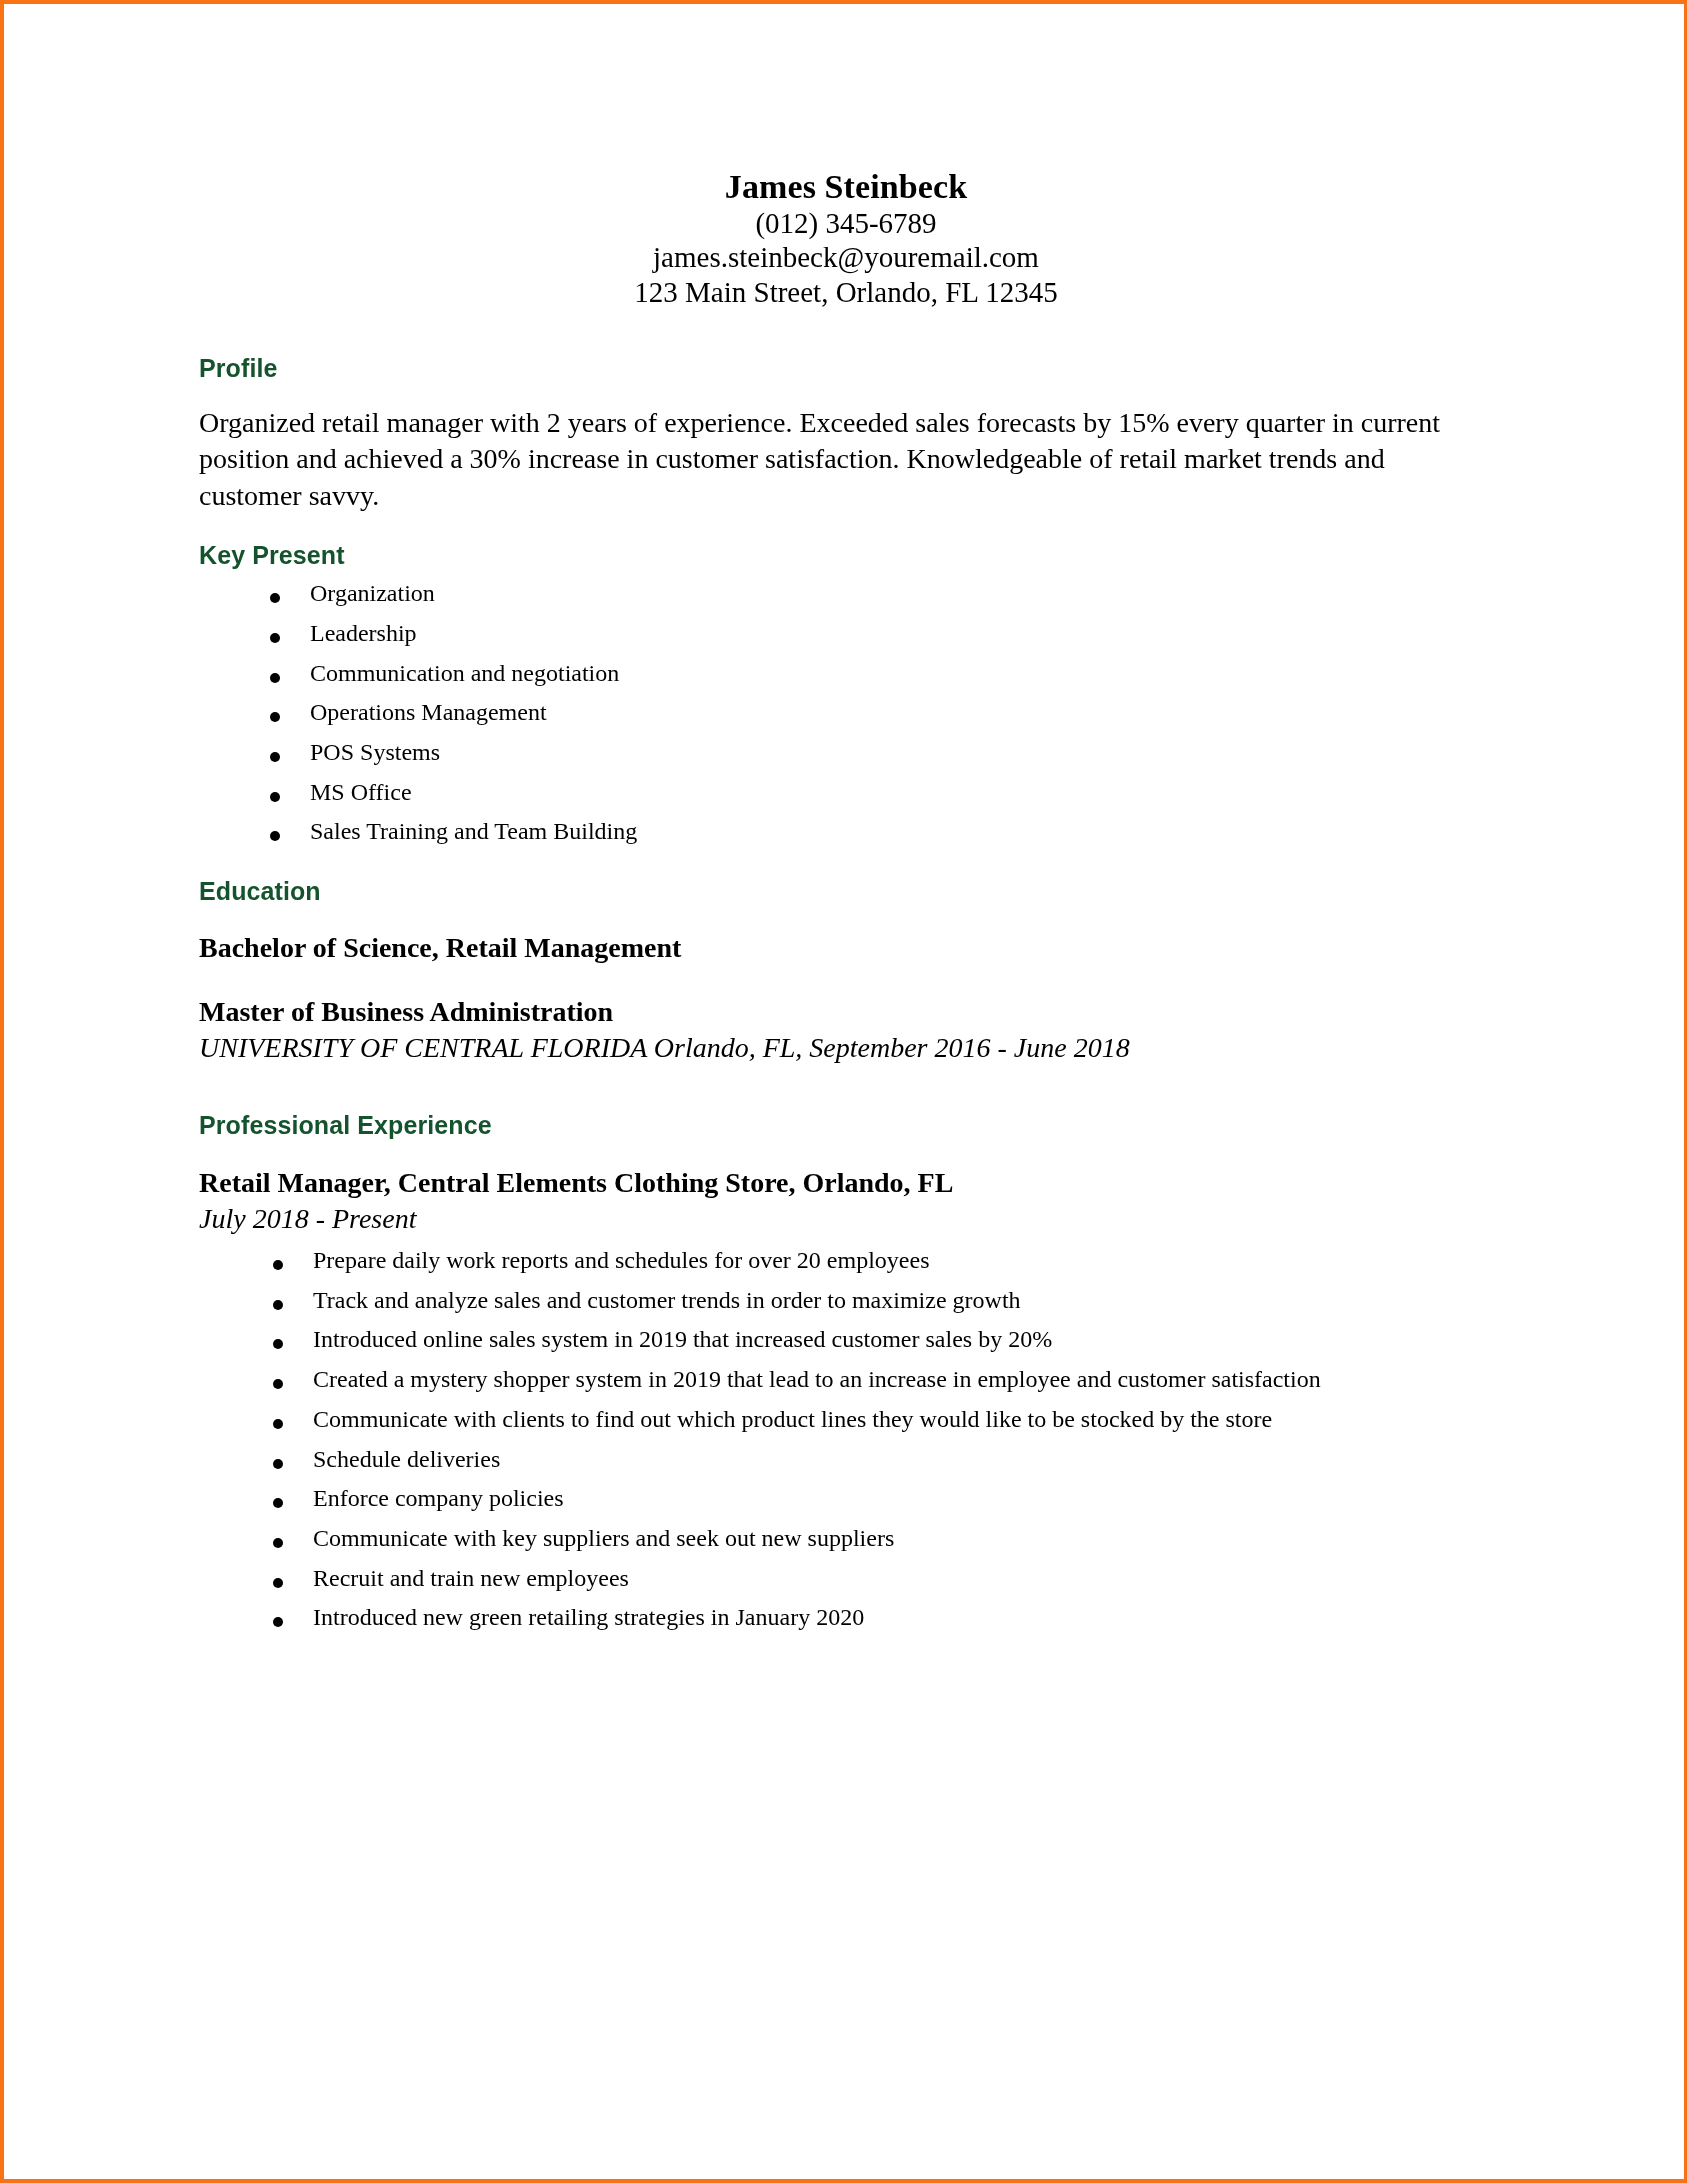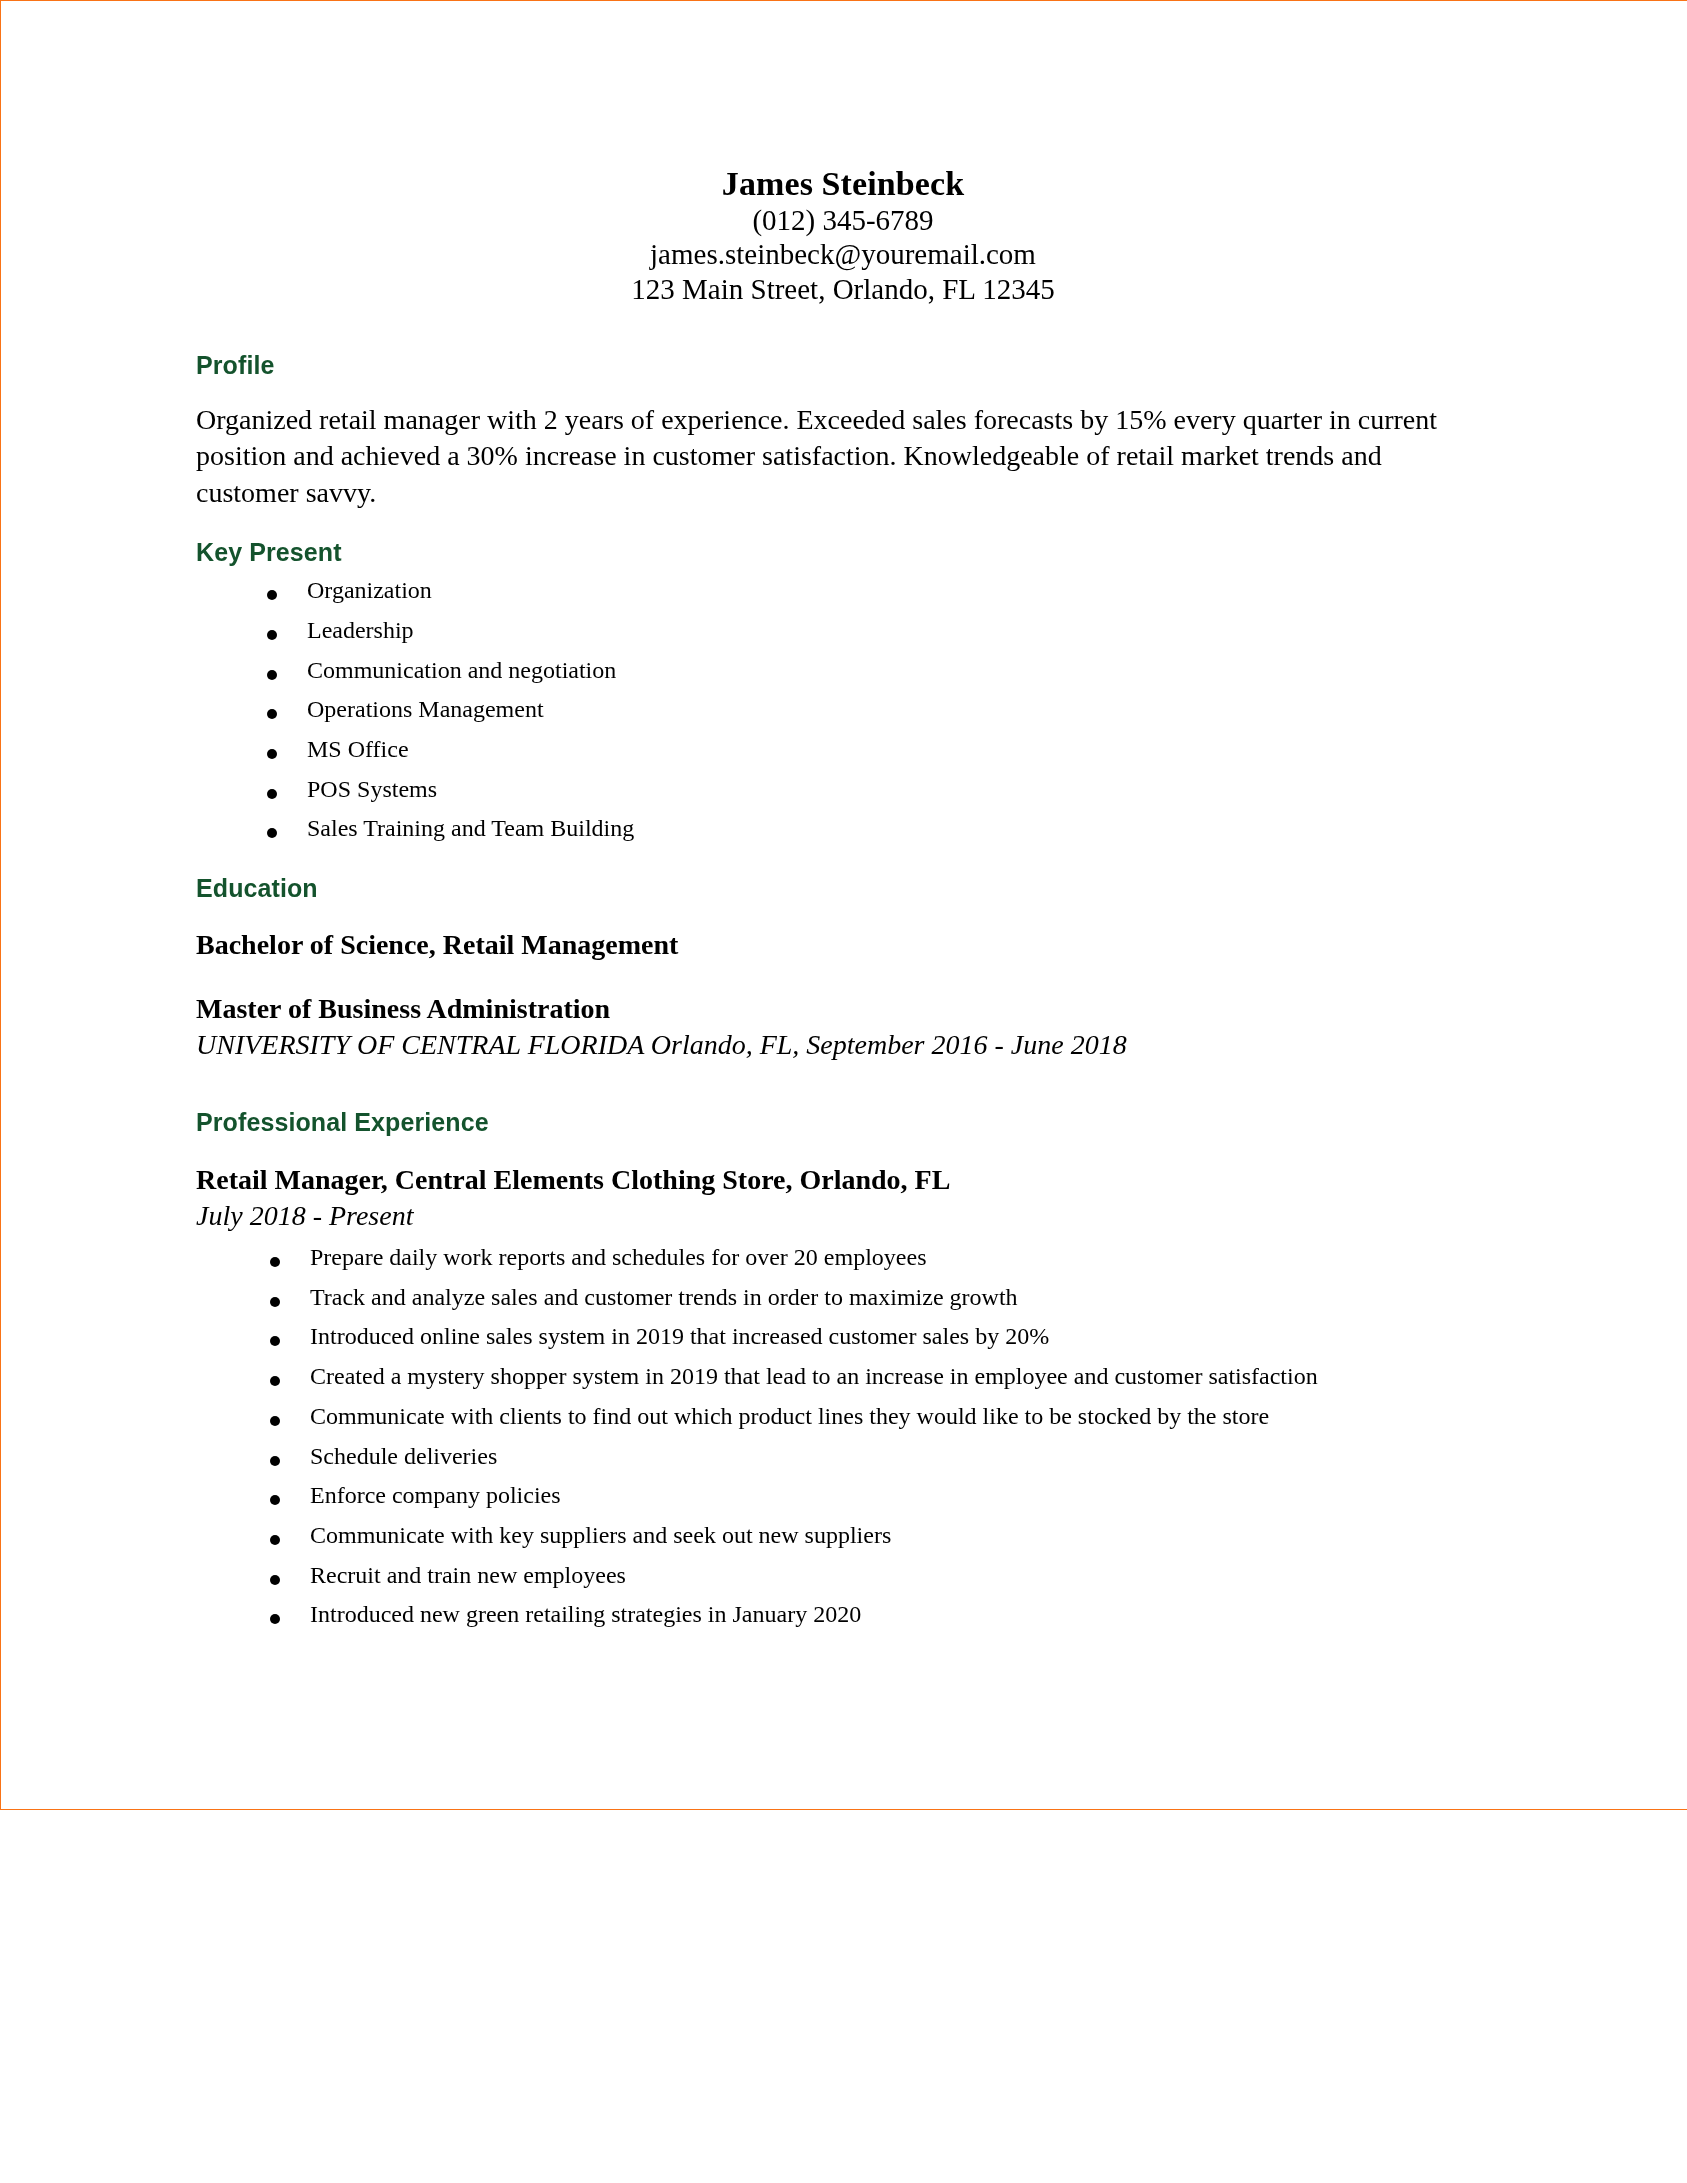--- a/index.html
+++ b/index.html
@@ -7,24 +7,24 @@
     padding: 0;
     background: #ffffff;
   }
   body {
     font-family: "Liberation Serif", "DejaVu Serif", serif;
   }
 
   .page {
     position: relative;
     width: 1688px;
-    height: 1810px;
+    height: 2183px;
     background: #ffffff;
     box-sizing: border-box;
-    border: 1px solid #f97316;
+    border: 4px solid #f97316;
     overflow: hidden;
   }
 
   .page-inner {
     position: absolute;
     left: 195px;
     top: 0;
     width: 1255px;
   }
 
@@ -158,22 +158,22 @@
 
     <div class="section-heading sp-profile-head">Profile</div>
     <p class="body-text sp-profile-body">Organized retail manager with 2 years of experience. Exceeded sales forecasts by 15% every quarter in current position and achieved a 30% increase in customer satisfaction. Knowledgeable of retail market trends and customer savvy.</p>
 
     <div class="section-heading sp-skills-head">Key Present</div>
     <ul class="bullets skills-list sp-skills-list">
       <li>Organization</li>
       <li>Leadership</li>
       <li>Communication and negotiation</li>
       <li>Operations Management</li>
+      <li>POS Systems</li>
       <li>MS Office</li>
-      <li>POS Systems</li>
       <li>Sales Training and Team Building</li>
     </ul>
 
     <div class="section-heading sp-edu-head">Education</div>
 
     <div class="sp-edu-first">
       <div class="entry-title">Bachelor of Science, Retail Management</div>
     </div>
 
     <div class="sp-edu-second">

